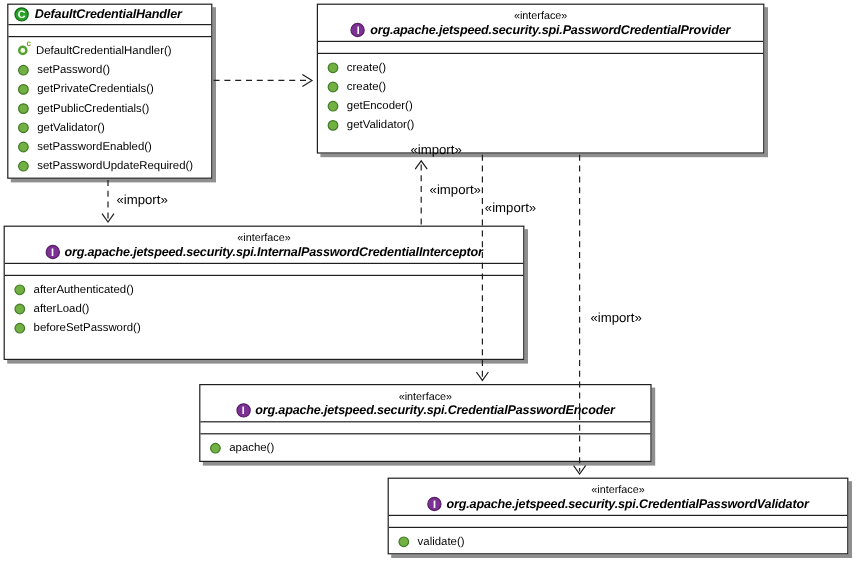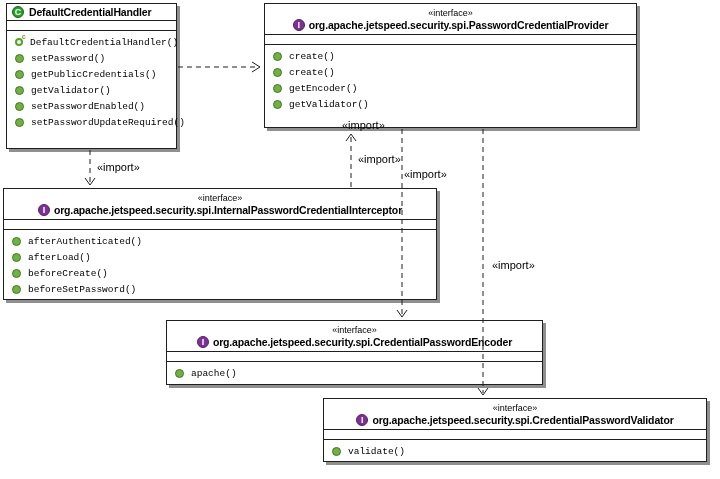--- a/index.html
+++ b/index.html
@@ -9,23 +9,23 @@
   }
   .uml-box{
     position:absolute;background:#ffffff;border:1px solid #1f1f1f;
     box-shadow:3px 3px 0 #8f8f8f;box-sizing:border-box;z-index:1;
   }
   .hdr{border-bottom:1px solid #1f1f1f;}
   .hdr-class{height:16px;display:flex;align-items:center;gap:5px;padding-left:5px;}
   .hdr-iface{height:30px;display:flex;flex-direction:column;justify-content:center;align-items:center;}
   .stereo{font-size:9px;line-height:11px;}
   .name-line{display:flex;align-items:center;gap:4px;justify-content:center;max-width:100%;}
-  .title{font-weight:bold;font-size:10.5px;letter-spacing:-0.15px;white-space:nowrap;}
+  .title{font-weight:bold;font-size:10.5px;letter-spacing:-0.15px;white-space:nowrap;font-style:italic;}
   .attrs{height:9px;border-bottom:1px solid #1f1f1f;}
-  .methods{padding-top:3px;font-family:Liberation Mono, monospace;}
+  .methods{padding-top:3px;}
   .m{height:16px;display:flex;align-items:center;padding-left:8px;gap:7px;font-size:9.5px;white-space:nowrap;}
   .class-icon,.iface-icon{
     width:12px;height:12px;border-radius:50%;color:#fff;font-weight:bold;font-size:9px;
     display:flex;align-items:center;justify-content:center;flex:0 0 12px;line-height:12px;box-sizing:border-box;
   }
   .class-icon{background:#28a228;border:1px solid #156815;}
   .iface-icon{background:#7d3194;border:1px solid #561f66;}
   .op-icon{width:7px;height:7px;border-radius:50%;background:#72b043;border:1px solid #3f7a24;flex:0 0 7px;box-sizing:content-box;}
   .ctor-icon{position:relative;width:8px;height:8px;border-radius:50%;border:2px solid #55a02e;background:#f4fae9;flex:0 0 8px;box-sizing:border-box;}
   .ctor-icon i{position:absolute;top:-7px;right:-5px;font-style:normal;font-size:7px;font-weight:bold;color:#7c9a1f;}
@@ -48,20 +48,24 @@
     <div class="methods">
       <div class="m">
         <span class="ctor-icon">
             <i>c</i>
           </span>
         <span>DefaultCredentialHandler()</span>
       </div>
       <div class="m">
         <span class="op-icon"></span>
         <span>setPassword()</span>
+      </div>
+      <div class="m">
+        <span class="op-icon"></span>
+        <span>getPrivateCredentials()</span>
       </div>
       <div class="m">
         <span class="op-icon"></span>
         <span>getPublicCredentials()</span>
       </div>
       <div class="m">
         <span class="op-icon"></span>
         <span>getValidator()</span>
       </div>
       <div class="m">
@@ -117,24 +121,20 @@
       <div class="m">
         <span class="op-icon"></span>
         <span>afterAuthenticated()</span>
       </div>
       <div class="m">
         <span class="op-icon"></span>
         <span>afterLoad()</span>
       </div>
       <div class="m">
         <span class="op-icon"></span>
-        <span>beforeCreate()</span>
-      </div>
-      <div class="m">
-        <span class="op-icon"></span>
         <span>beforeSetPassword()</span>
       </div>
     </div>
   </div>
 
   <div class="uml-box" style="left:166px;top:320px;width:377px;height:65px">
     <div class="hdr hdr-iface">
       <div class="stereo">«interface»</div>
       <div class="name-line">
         <span class="iface-icon">I</span>

